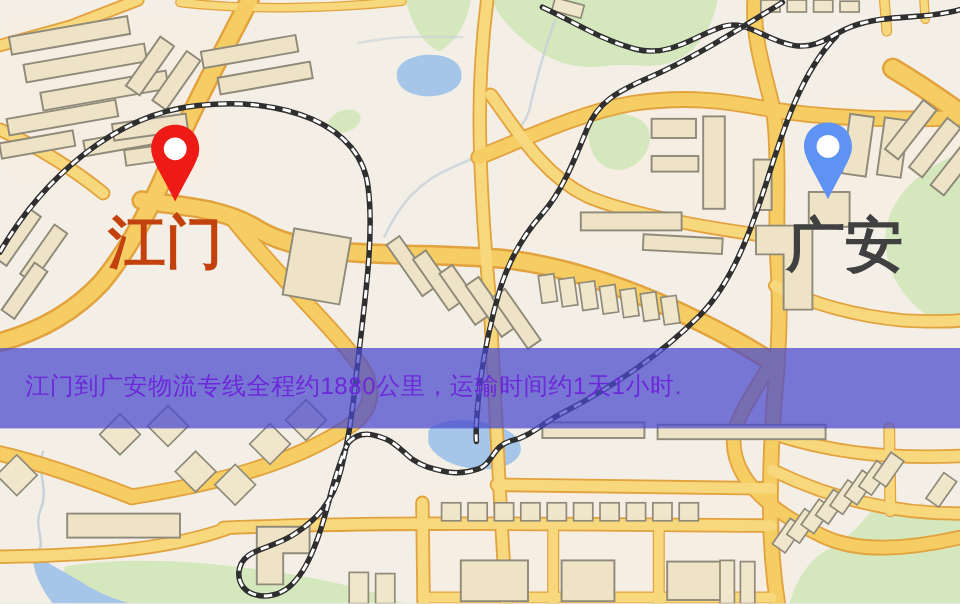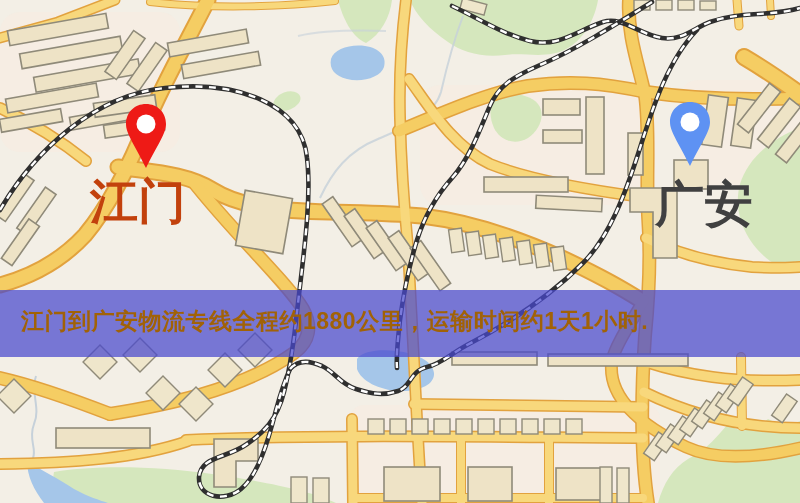--- a/index.html
+++ b/index.html
@@ -25,21 +25,21 @@
   .stream{fill:none;stroke:#c6d1da;stroke-width:2;}
   .tint{fill:#f7ebe0;opacity:.55;}
 
   .banner{
     position:absolute;left:0;top:290px;width:800px;height:67px;
     background:rgba(73,73,206,0.73);
     display:flex;align-items:center;
   }
   .banner-text{
     padding-left:21px;padding-bottom:4px;
-    font-size:23px;letter-spacing:0.5px;color:#a16207;white-space:nowrap;font-weight:bold;
+    font-size:20px;letter-spacing:0.5px;color:#6d28d9;white-space:nowrap;
   }
 
   .pin{position:absolute;width:44px;height:70px;}
   .pin-origin{left:124px;top:102px;}
   .pin-dest{left:668px;top:100px;}
   .pin-label{
     position:absolute;font-weight:700;white-space:nowrap;
     text-shadow:0 0 1px rgba(255,255,255,0.3);
   }
   .label-origin{left:90px;top:170px;font-size:48px;color:#c2410c;}

